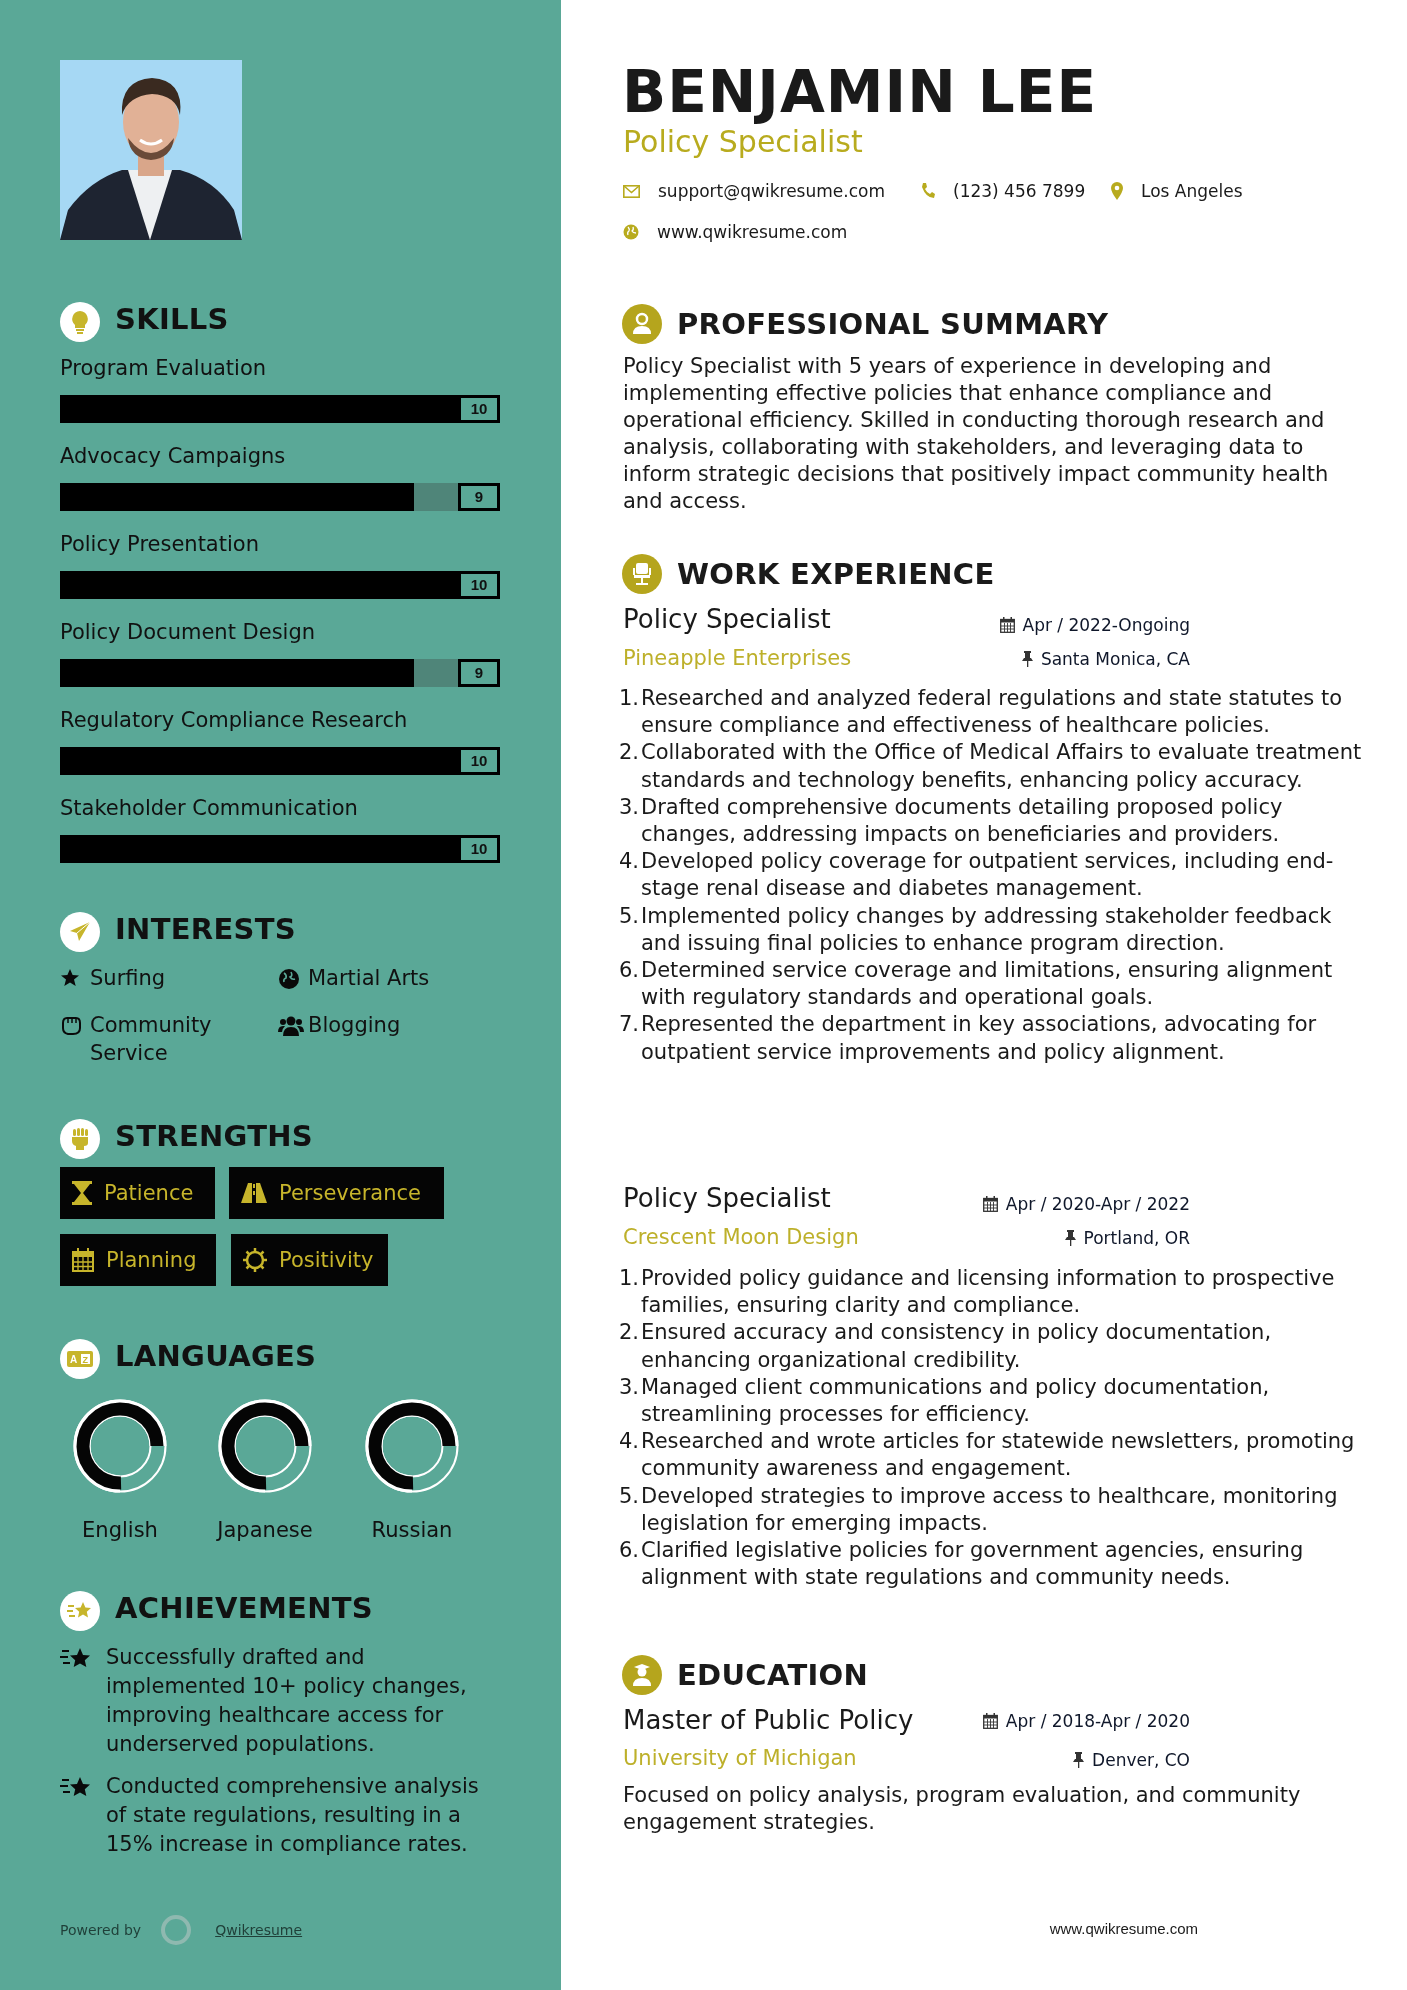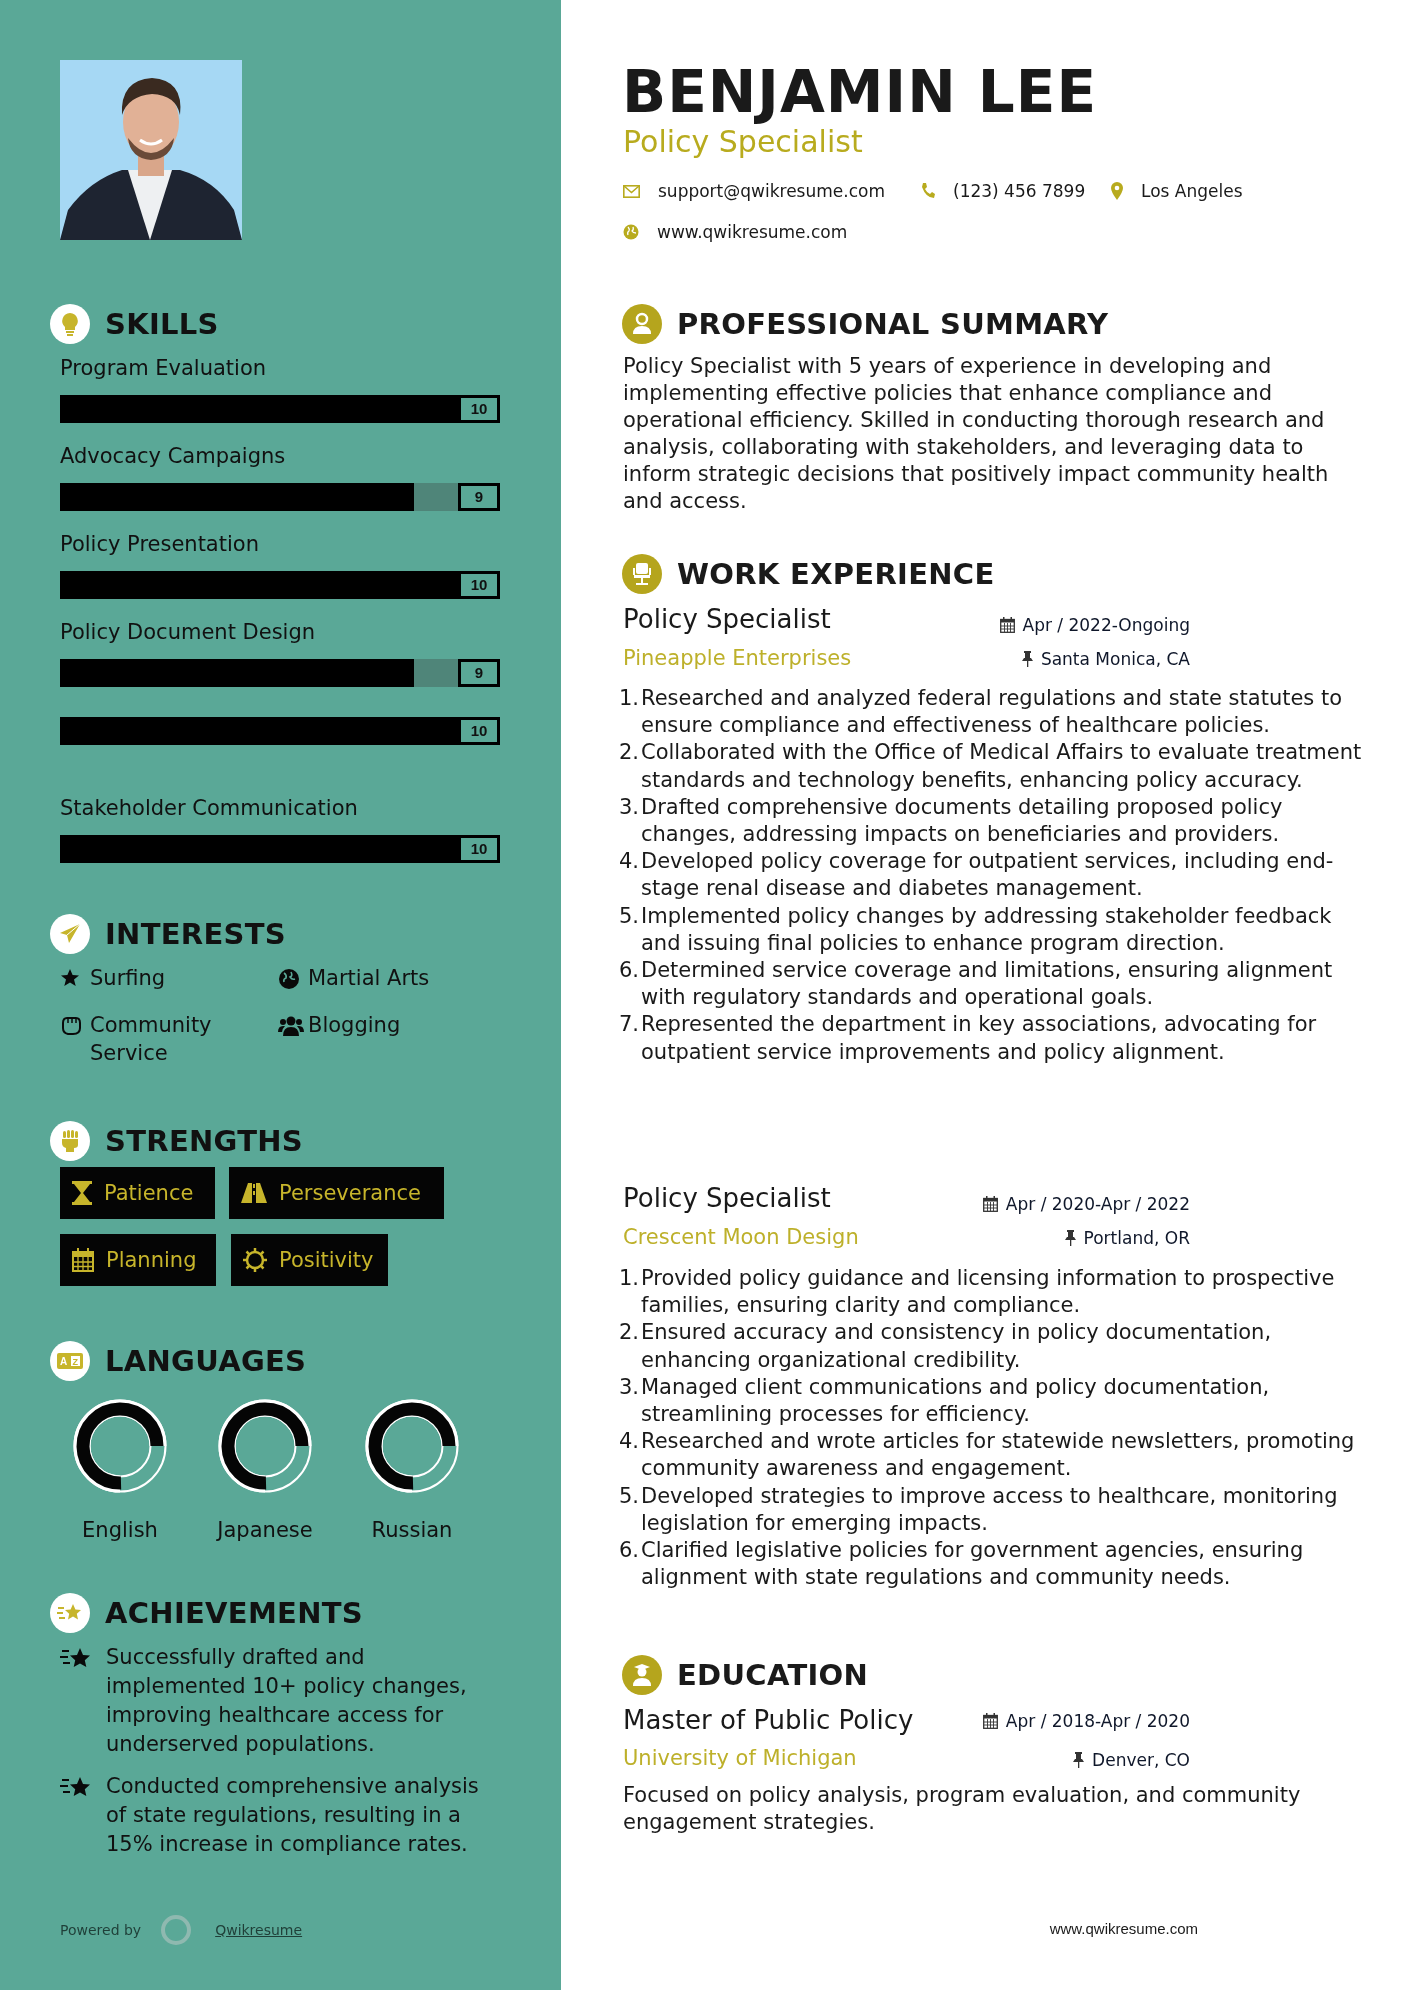--- a/index.html
+++ b/index.html
@@ -3,21 +3,21 @@
 <meta charset="utf-8">
 <style>
   * { box-sizing: border-box; margin: 0; padding: 0; }
   html, body { width: 1407px; height: 1990px; background: #ffffff; overflow: hidden; }
   body { font-family: "DejaVu Sans", "Liberation Sans", sans-serif; color: #1c1c1c; position: relative; }
   .sidebar { position: absolute; left: 0; top: 0; width: 561px; height: 1990px; background: #5aa897; }
   .main { position: absolute; left: 561px; top: 0; width: 687px; height: 1990px; background: #ffffff; }
 
   .photo { position: absolute; left: 60px; top: 60px; width: 182px; height: 180px; background: #a6d8f4; overflow: hidden; }
 
-  .sec-head { position: absolute; left: 50px; display: flex; align-items: center; height: 44px; }
+  .sec-head { position: absolute; left: 60px; display: flex; align-items: flex-start; height: 44px; }
   .sec-icon { width: 40px; height: 40px; border-radius: 50%; background: #ffffff; display: flex; align-items: center; justify-content: center; margin-right: 15px; flex-shrink: 0; }
   .sec-title { font-family: "DejaVu Sans", sans-serif; font-weight: bold; font-size: 29px; letter-spacing: 0.3px; color: #111; }
 
   .skill { position: absolute; left: 60px; width: 440px; }
   .skill-label { font-size: 21px; color: #111; height: 30px; line-height: 30px; }
   .skill-bar { position: relative; margin-top: 12px; height: 28px; width: 440px; }
   .skill-track { position: absolute; left: 0; top: 0; height: 28px; width: 398px; background: #4f8579; }
   .skill-fill { position: absolute; left: 0; top: 0; height: 28px; background: #000; }
   .skill-score { position: absolute; right: 0; top: 0; width: 42px; height: 28px; border: 3px solid #000; background: #5aa897; font-family: "Liberation Sans", sans-serif; font-weight: bold; font-size: 15px; text-align: center; line-height: 22px; color: #111; }
 
@@ -117,20 +117,21 @@
   </div>
   <div class="skill" style="top:617px;">
     <div class="skill-label">Policy Document Design</div>
     <div class="skill-bar">
       <div class="skill-track"></div>
         <div class="skill-fill" style="width:354px;"></div>
       <div class="skill-score">9</div>
     </div>
   </div>
   <div class="skill" style="top:705px;">
+    <div class="skill-label">Regulatory Compliance Research</div>
     <div class="skill-bar">
       <div class="skill-track"></div>
         <div class="skill-fill" style="width:398px;"></div>
       <div class="skill-score">10</div>
     </div>
   </div>
   <div class="skill" style="top:793px;">
     <div class="skill-label">Stakeholder Communication</div>
     <div class="skill-bar">
       <div class="skill-track"></div>

